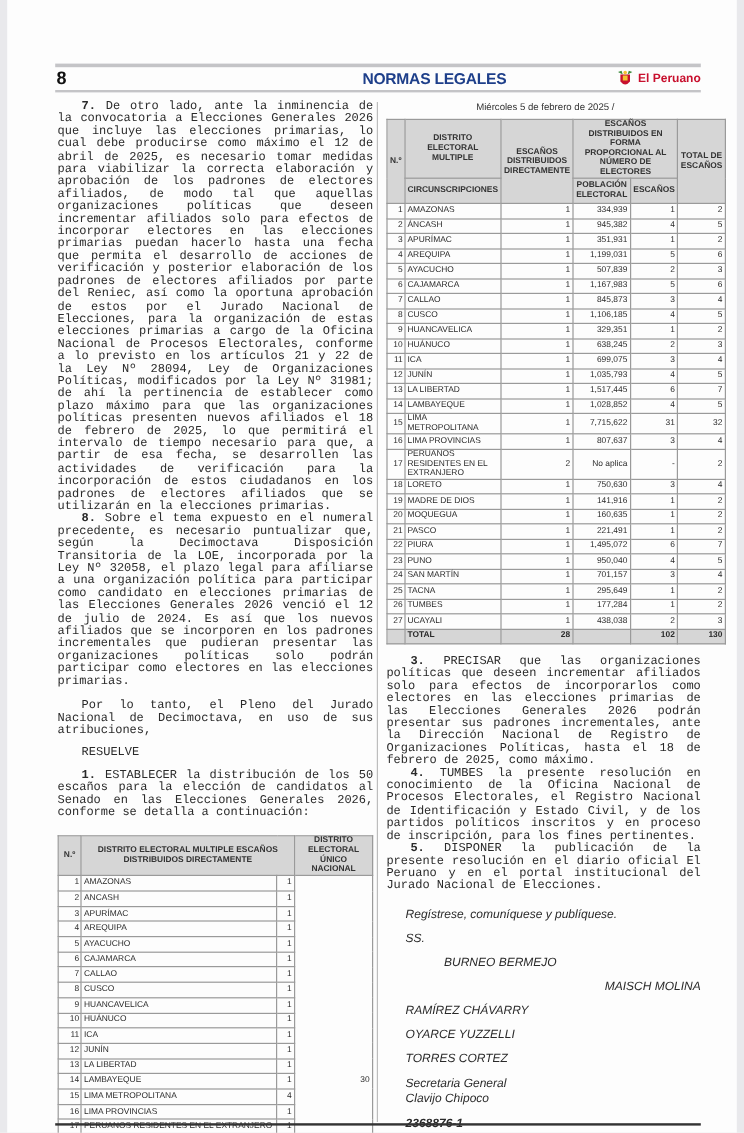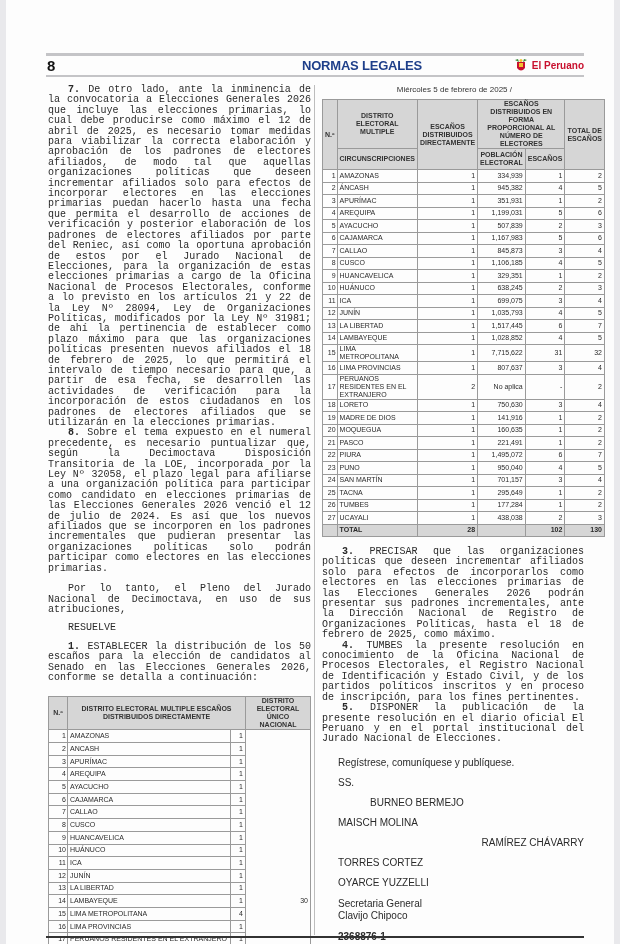--- a/index.html
+++ b/index.html
@@ -22,21 +22,21 @@
   table { border-collapse:collapse; font-size:7px; line-height:8px; }
   td, th { border:1px solid #9a9a9a; padding:0 2px; }
   th { background:#d6d6d6; font-weight:bold; font-size:7px; color:#333; text-align:center; }
   .t1 { width:263px; margin-top:13px; }
   .t1 td { height:11.7px; }
   .num { text-align:right; width:10px; padding-right:1px; }
   .val { text-align:right; }
   .grey td { background:#d6d6d6; font-weight:bold; }
   .t2 { width:262px; margin-top:14px; }
   .t2 td { height:11.5px; }
-  .sig { margin:0 0 0 16px; font-size:10px; line-height:12px; }
+  .sig { margin:0 0 0 16px; font-size:10px; line-height:12px;font-style:italic; }
   .bottom-line { position:absolute; top:936px; left:40px; width:538px; height:2px; background:#333; }
 </style>
 </head>
 <body>
 
 <div class="page">
   <div class="hdr-line" style="top:53px"></div>
   <div class="hdr">
     <span class="pagenum">8</span>
     <span class="section">NORMAS LEGALES</span>
@@ -471,24 +471,24 @@
     <p><b>3.</b><span> PRECISAR</span><span> que las organizaciones políticas que deseen incrementar afiliados solo para efectos de incorporarlos como electores en las elecciones primarias de las Elecciones Generales 2026 podrán presentar sus padrones incrementales, ante la Dirección Nacional de Registro de Organizaciones Políticas, hasta el 18 de febrero de 2025, como máximo.</span></p>
     <p><b>4.</b><span> TUMBES</span><span> la presente resolución en conocimiento de la Oficina Nacional de Procesos Electorales, el Registro Nacional de Identificación y Estado Civil, y de los partidos políticos inscritos y en proceso de inscripción, para los fines pertinentes.</span></p>
     <p><b>5.</b><span> DISPONER</span><span> la publicación de la presente resolución en el diario oficial El Peruano y en el portal institucional del Jurado Nacional de Elecciones.</span></p>
 
     <div style="height:12px"></div>
     <div class="sig">Regístrese, comuníquese y publíquese.</div>
     <div style="height:8px"></div>
     <div class="sig">SS.</div>
     <div id="signatories">
         <div class="sig" style="margin-top: 8px; margin-left: 48px;">BURNEO BERMEJO</div>
-        <div class="sig" style="margin-top: 8px;">MAISCH MOLINA</div>
-        <div class="sig" style="margin-top: 8px; text-align: right;">RAMÍREZ CHÁVARRY</div>
+        <div class="sig" style="margin-top: 8px; text-align: right;">MAISCH MOLINA</div>
+        <div class="sig" style="margin-top: 8px;">RAMÍREZ CHÁVARRY</div>
+        <div class="sig" style="margin-top: 8px;">OYARCE YUZZELLI</div>
         <div class="sig" style="margin-top: 8px;">TORRES CORTEZ</div>
-        <div class="sig" style="margin-top: 8px;">OYARCE YUZZELLI</div>
       </div>
     <div style="height:9px"></div>
     <div class="sig">Secretaria General</div>
     <div class="sig">Clavijo Chipoco</div>
     <div style="height:9px"></div>
     <div class="sig" style="font-weight:bold">2368876-1</div>
   </div>
 
   <div class="bottom-line"></div>
 </div>

